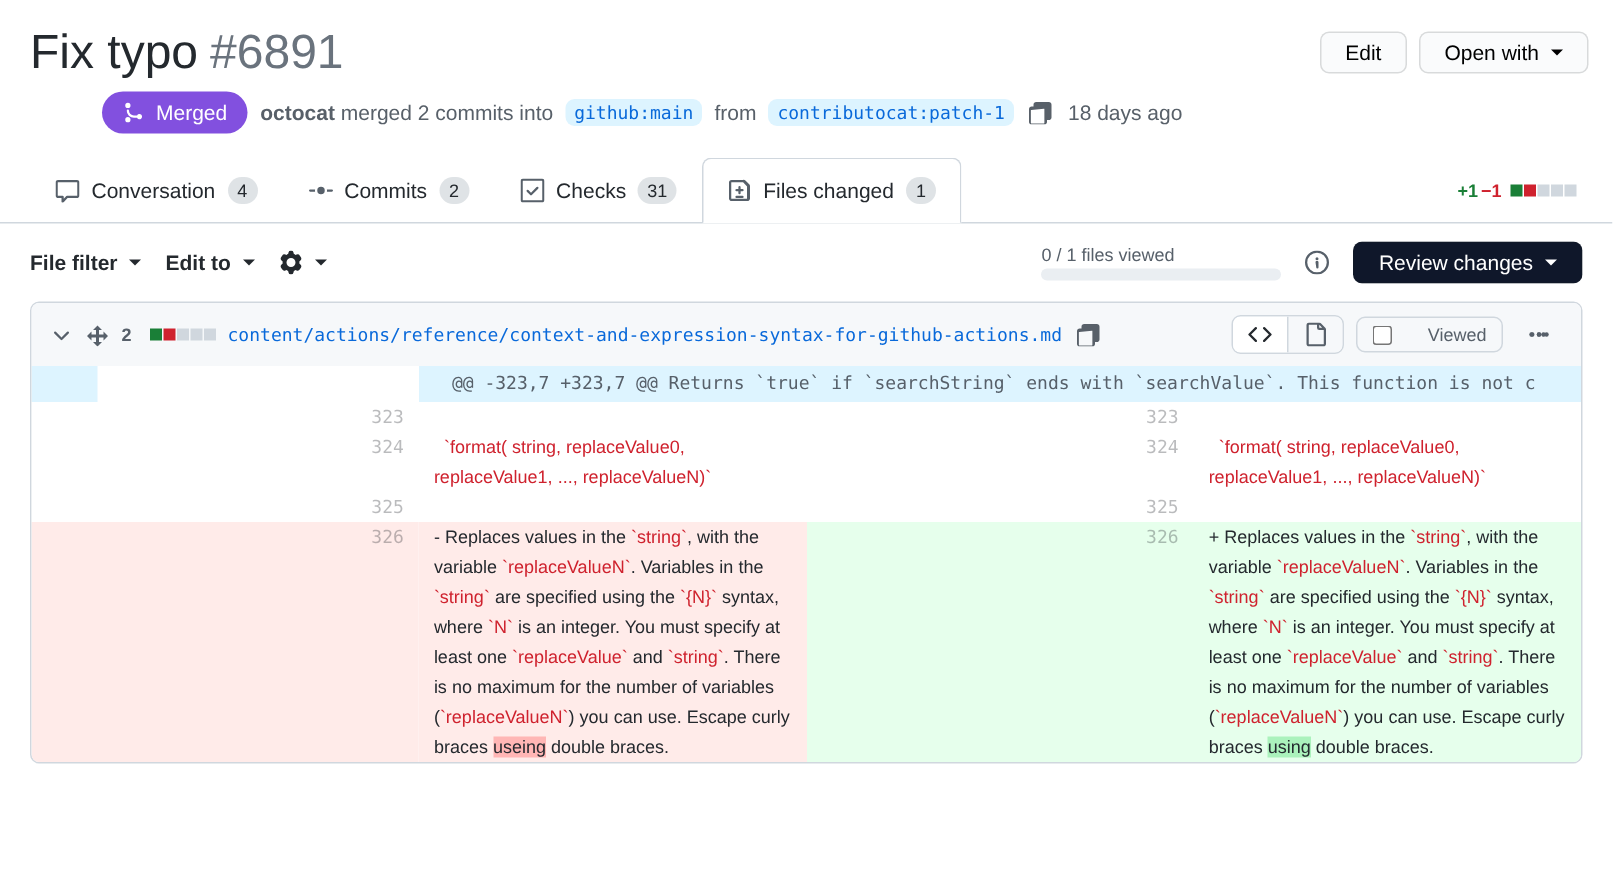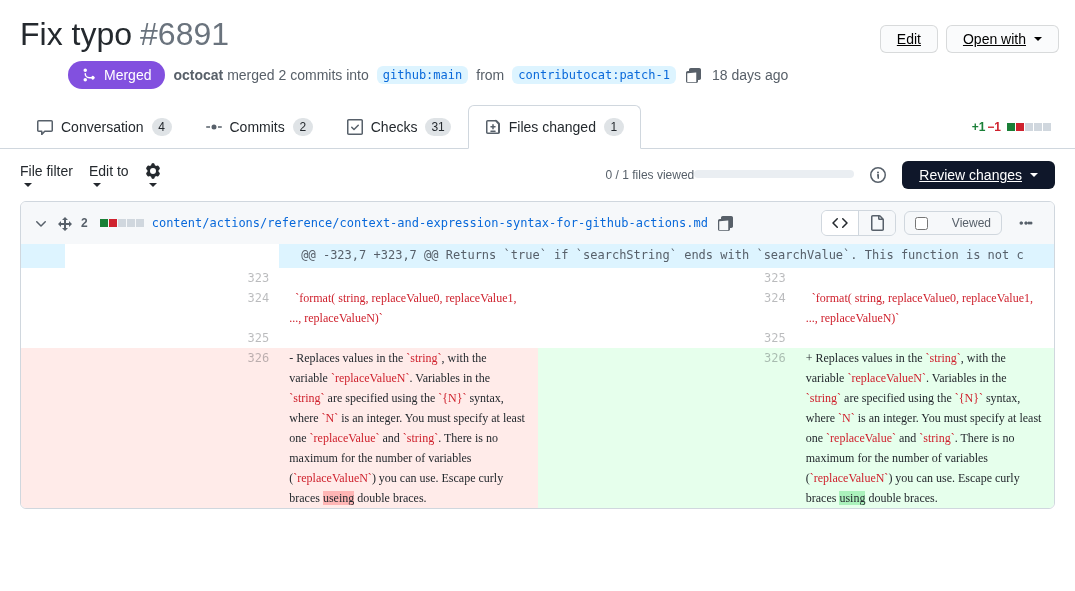--- a/index.html
+++ b/index.html
@@ -4,26 +4,26 @@
 <style>
   * { box-sizing: border-box; }
   body {
     margin: 0;
     font-family: -apple-system, BlinkMacSystemFont, "Segoe UI", Helvetica, Arial, sans-serif;
     font-size: 14px;
     color: #24292e;
     background: #fff;
     width: 1075px;
   }
-  .header { padding: 16px 16px 8px 20px; display: flex; align-items: flex-end; justify-content: space-between; }
+  .header { padding: 16px 16px 8px 20px; display: flex; align-items: center; justify-content: space-between; }
   .title-row { display: flex; align-items: baseline; gap: 8px; }
   .pr-title { font-size: 32px; font-weight: 400; margin: 0; }
   .pr-number { font-size: 32px; font-weight: 300; color: #6a737d; }
   .header-btns { display: flex; gap: 8px; }
-  .btn { background: #fafbfc; border: 1px solid rgba(27,31,35,0.15); border-radius: 6px; padding: 5px 16px; font-size: 14px; font-weight: 500; cursor: pointer; display: inline-flex; align-items: center; gap: 4px; text-decoration: underline; }
+  .btn { background: #fafbfc; border: 1px solid rgba(27,31,35,0.15); border-radius: 6px; padding: 5px 16px; font-size: 14px; font-weight: 500; cursor: pointer; display: inline-flex; align-items: center; gap: 4px; }
   .btn-primary { background: #0f172a; color: #fff; border-color: rgba(27,31,35,0.15); }
   .caret { display:inline-block; width:0; height:0; border-left:4px solid transparent; border-right:4px solid transparent; border-top:4px solid currentColor; vertical-align: middle; margin-left: 4px;}
   .meta-row { padding: 0 20px 16px 20px; display: flex; align-items: center; gap: 8px; flex-wrap: wrap; margin-left: 48px; }
   .state-badge { background: #8250df; color: #fff; border-radius: 2em; padding: 6px 14px; font-weight: 500; display: inline-flex; align-items: center; gap: 6px; }
   .state-badge svg { fill: #fff; }
   .meta-text { color: #586069; }
   .meta-text .author { color: #586069; font-weight: 600; }
   .branch { background: #ddf4ff; color: #0969da; font-family: ui-monospace, SFMono-Regular, Consolas, monospace; font-size: 12px; padding: 2px 6px; border-radius: 6px; }
   .copy-icon { color: #586069; cursor: pointer; padding: 2px; }
 
@@ -35,23 +35,23 @@
   .tabs-spacer { flex: 1; }
   .diffstat-summary { font-size: 12px; display: flex; align-items: center; gap: 2px; padding-right: 4px;}
   .add-txt { color: #1a7f37; font-weight: 600;}
   .del-txt { color: #cf222e; font-weight: 600;}
   .diffblocks { display: inline-flex; gap: 1px; margin-left: 4px;}
   .diffblock { width: 8px; height: 8px; background: #d0d7de; }
   .diffblock.add { background: #1a7f37; }
   .diffblock.del { background: #cf222e; }
 
   .toolbar { padding: 12px 20px; display: flex; align-items: center; gap: 16px; }
-  .toolbar .link-btn { color: #24292e; font-weight: 400; cursor: pointer; display: inline-flex; align-items: flex-start; gap: 4px; font-size: 14px; flex-direction: column;}
+  .toolbar .link-btn { color: #24292e; font-weight: 700; cursor: pointer; display: inline-flex; align-items: center; gap: 4px; font-size: 14px;}
   .toolbar-spacer { flex: 1; }
-  .files-viewed { color: #57606a; font-weight: 500; font-size: 12px; display:flex; flex-direction:row; align-items:flex-start;}
+  .files-viewed { color: #57606a; font-weight: 500; font-size: 12px; display:flex; flex-direction:column; align-items:flex-start;}
   .progress-wrap { width: 160px; height: 8px; background: #eaeef2; border-radius: 6px; margin-top: 2px;}
   .info-icon { color: #57606a; cursor: pointer; }
 
   .file-box { margin: 0 20px 16px 20px; border: 1px solid #d0d7de; border-radius: 6px; overflow: hidden; }
   .file-hdr { background: #f6f8fa; padding: 8px 12px; display: flex; align-items: center; gap: 8px; }
   .file-hdr .chev { cursor: pointer; color: #57606a; }
   .file-hdr .drag { cursor: grab; color: #57606a; }
   .file-hdr .changes { font-size: 12px; font-weight: 600; color: #57606a; }
   .file-hdr .fname { font-family: ui-monospace, SFMono-Regular, Consolas, monospace; font-size: 12px; color: #0969da; cursor: pointer;}
   .file-hdr-spacer { flex: 1; }
@@ -60,21 +60,21 @@
   .seg-btns .seg.active { background: #fff; color: #24292e;}
   .seg-btns .seg + .seg { border-left: 1px solid #d0d7de; }
   .viewed-box { border: 1px solid #d0d7de; border-radius: 6px; padding: 4px 10px; background: #f6f8fa; display: inline-flex; align-items: center; gap: 24px; font-size: 12px; cursor: pointer; color:#57606a;}
   .kebab { cursor: pointer; color: #57606a; padding: 4px 8px;}
 
   table.diff { width: 100%; border-collapse: collapse; table-layout: fixed; }
   td { vertical-align: top; }
   .lnum { width: 44px; text-align: right; padding: 0 10px; color: rgba(27,31,35,0.3); font-family: ui-monospace, monospace; font-size: 12px; user-select: none; line-height: 20px; background: #fff;}
   .lnum.del-bg { background: #ffebe9; }
   .lnum.add-bg { background: #e6ffec; }
-  .code { font-family: Liberation Serif, serif; font-size: 12px; padding: 0 10px; line-height: 20px; white-space: pre-wrap; word-wrap: break-word; width: calc(50% - 44px);}
+  .code { font-family: Liberation Sans, sans-serif; font-size: 12px; padding: 0 10px; line-height: 20px; white-space: pre-wrap; word-wrap: break-word; width: calc(50% - 44px);}
   .code.del { background: #ffebe9; }
   .code.add { background: #e6ffec; }
   .hunk-row td { background: #ddf4ff; color: #57606a; padding: 4px 22px; font-family: ui-monospace, monospace; font-size: 12px; white-space: nowrap; overflow: hidden; text-overflow: clip;}
   .hunk-row .lnum { background: #ddf4ff; }
   .expand-icon { color: #57606a; cursor: pointer; display:flex; align-items:center; justify-content:center;}
   .tok-red { color: #cf222e; }
   .hl-del { background: rgba(255,129,130,0.5); }
   .hl-add { background: #abf2bc; }
   svg { display: inline-block; vertical-align: text-bottom; }
   .ico { width:16px; height:16px; fill: currentColor; }

